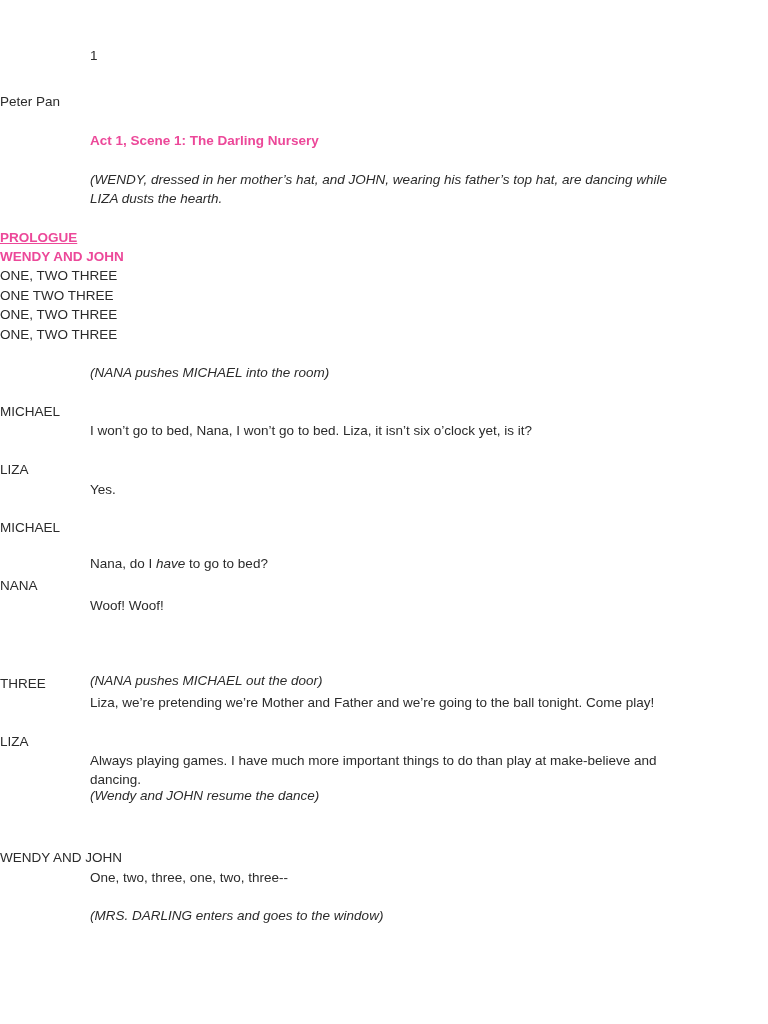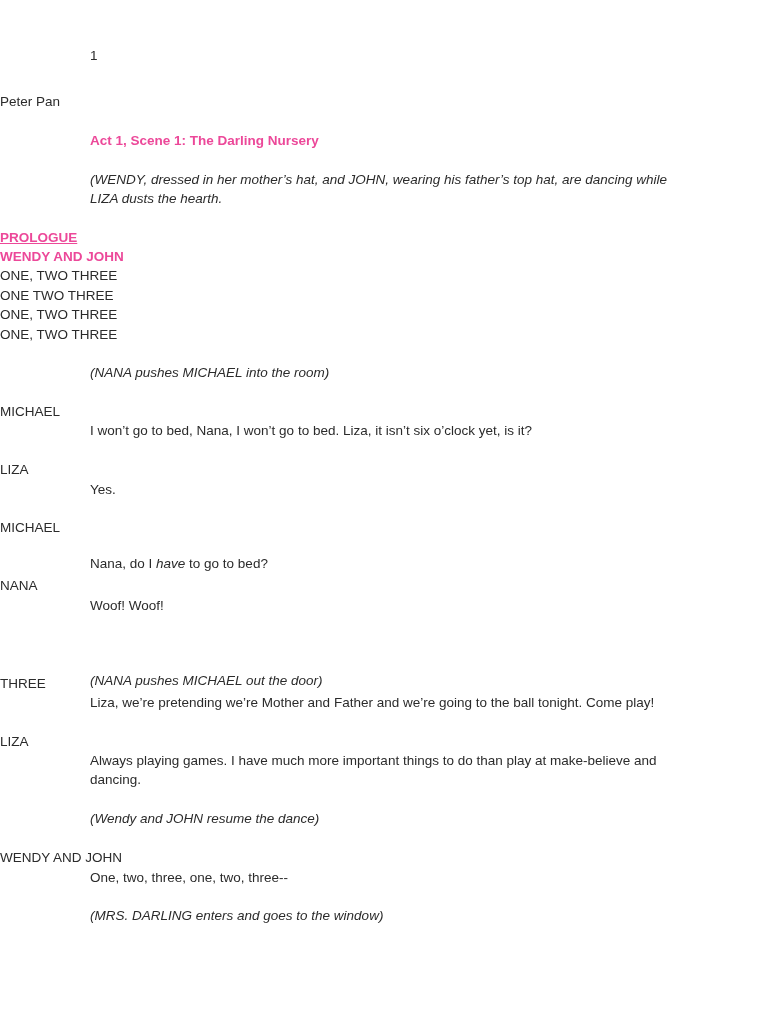--- a/index.html
+++ b/index.html
@@ -70,20 +70,20 @@
   <div class="pos left" style="top:596px;">Woof! Woof!</div>
 
   <div class="pos left italic" style="top:671px;">(NANA pushes MICHAEL out the door)</div>
 
   <div class="pos center" style="top:674px;">THREE</div>
   <div class="pos left" style="top:693px;">Liza, we’re pretending we’re Mother and Father and we’re going to the ball tonight. Come play!</div>
 
   <div class="pos center" style="top:732px;">LIZA</div>
   <div class="pos left wrap" style="top:751px;">Always playing games. I have much more important things to do than play at make-believe and dancing.</div>
 
-  <div class="pos left italic" style="top:809px;font-style:italic;">(Wendy and JOHN resume the dance)</div>
+  <div class="pos left italic" style="top:786px;font-style:italic;">(Wendy and JOHN resume the dance)</div>
 
   <div class="pos center" style="top:848px;">WENDY AND JOHN</div>
   <div class="pos left" style="top:868px;">One, two, three, one, two, three--</div>
 
   <div class="pos left italic" style="top:906px;">(MRS. DARLING enters and goes to the window)</div>
 
 </div>
 
 </body></html>

